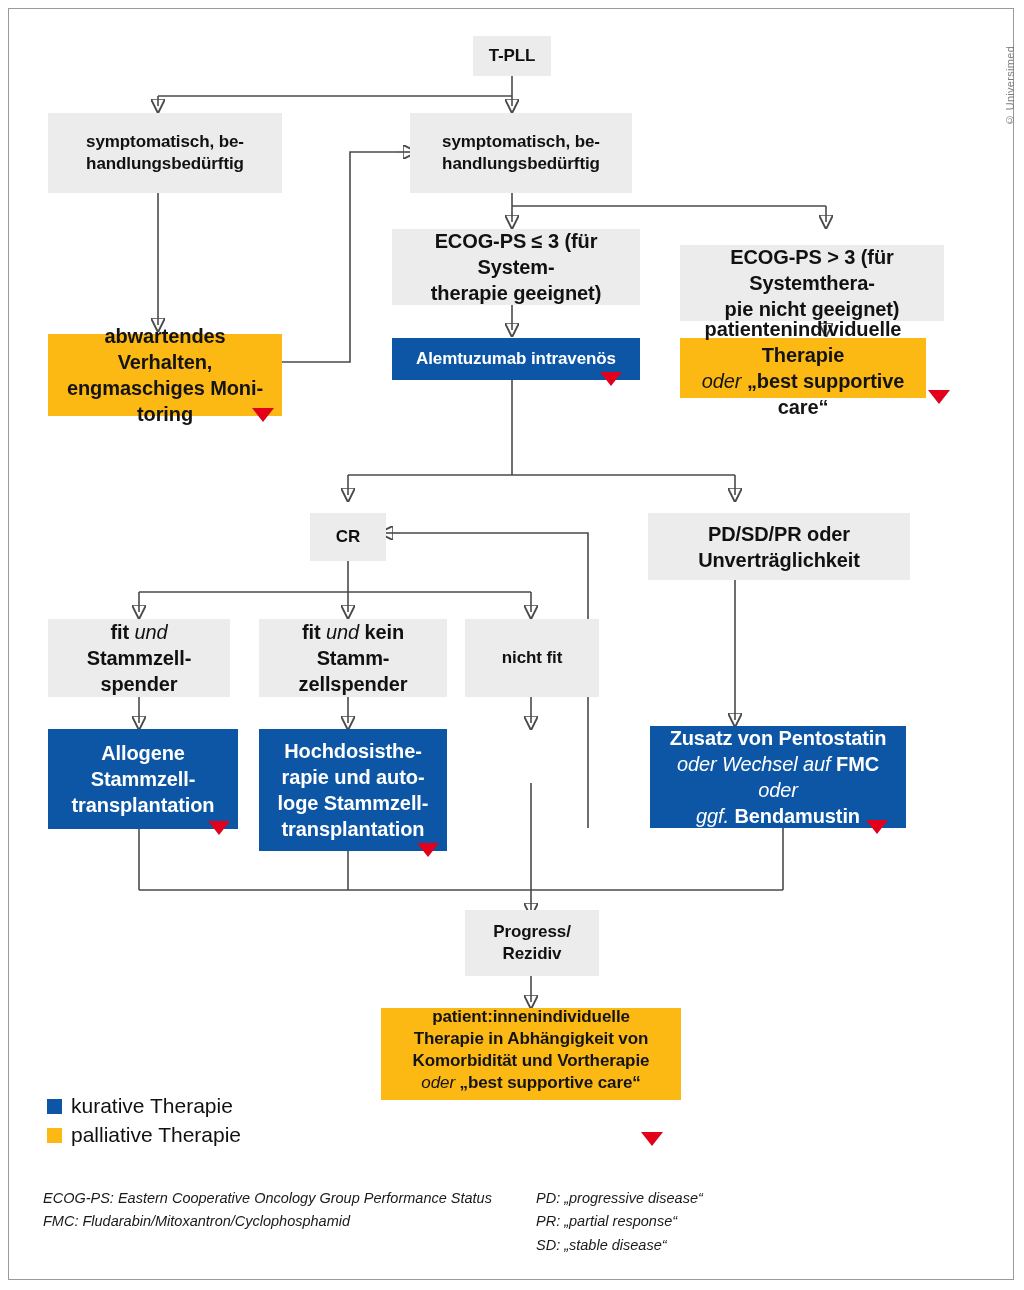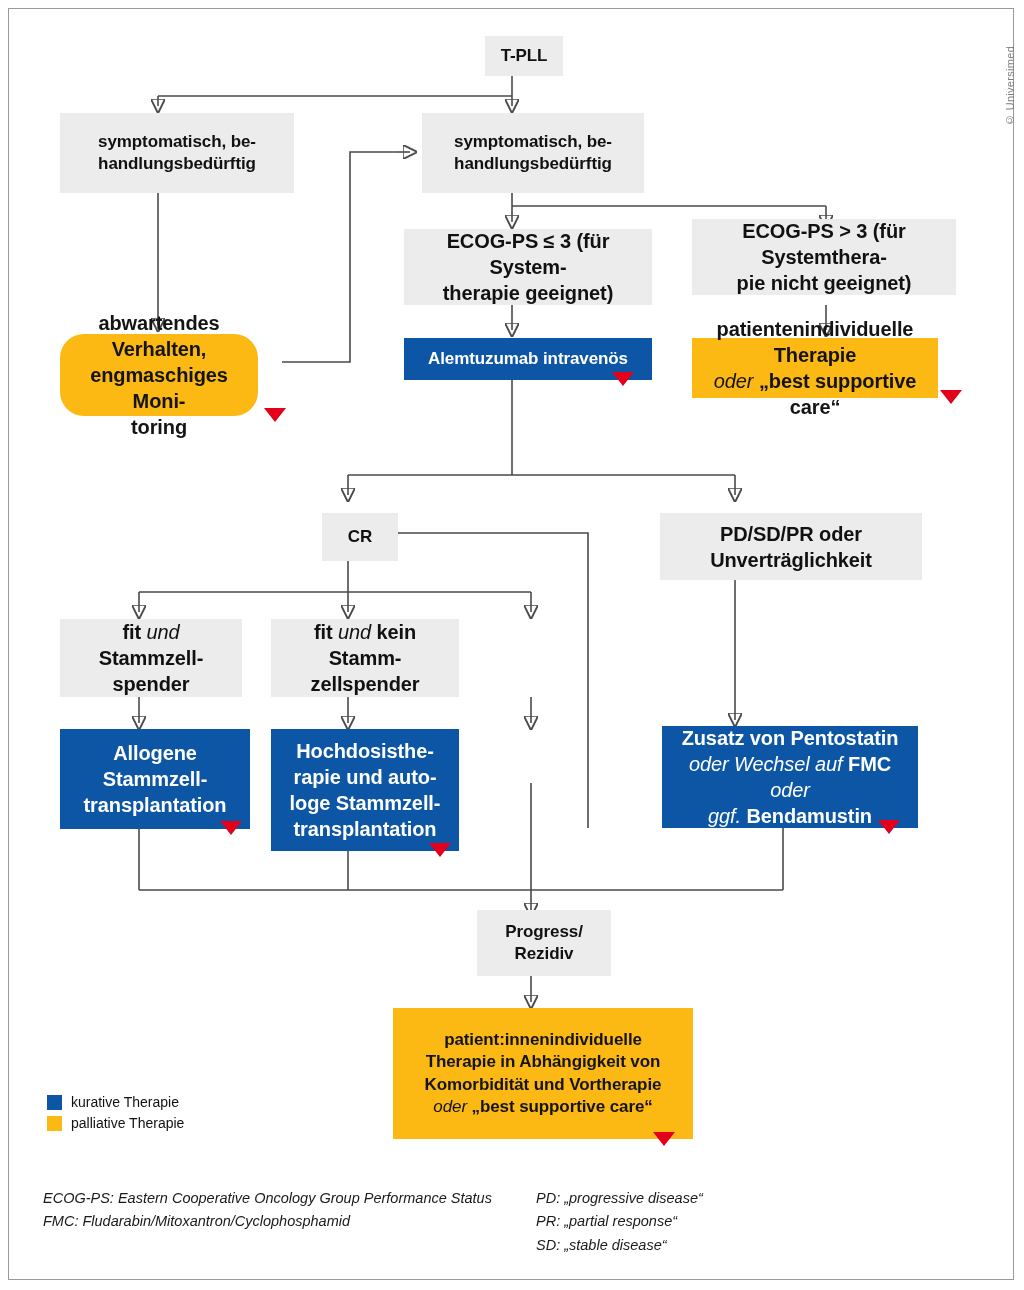--- a/index.html
+++ b/index.html
@@ -47,21 +47,20 @@
     position:absolute;
     box-sizing:border-box;
     display:flex;
     align-items:center;
     justify-content:center;
     text-align:center;
     font-weight:bold;
     line-height:1.30;
     padding:6px 8px;
     letter-spacing:-0.1px;
-    margin-left:12px;
   }
   .node .txt{width:100%;}
   .grey{background:#ececec;color:#111111;}
   .blue{background:#0d56a6;color:#ffffff;}
   .orange{background:#fcb813;color:#141414;}
   .f16{font-size:20px;}
   .f17{font-size:17px;}
   i.itn{font-style:italic;font-weight:normal;}
 
   
@@ -70,21 +69,21 @@
     width:0;height:0;
     border-left:11px solid transparent;
     border-right:11px solid transparent;
     border-top:14px solid #e2001a;
   }
 
   
   .legend{position:absolute;left:47px;top:1094px;}
   .legend-row{display:flex;align-items:center;margin-bottom:5px;}
   .legend-swatch{width:15px;height:15px;margin-right:9px;flex:none;}
-  .legend-label{font-size:14px;color:#111;}
+  .legend-label{font-size:21px;color:#111;}
 
   
   .foot{
     position:absolute;
     font-style:italic;
     font-size:14.5px;
     color:#1a1a1a;
     line-height:1.62;
     white-space:nowrap;
   }
@@ -168,26 +167,26 @@
   <div class="node grey f17" style="left:410px;top:113px;width:222px;height:80px;">
     <span class="txt" style="white-space:pre-line;">symptomatisch, be-
 handlungsbedürftig</span>
   </div>
 
   <div class="node grey f16" style="left:392px;top:229px;width:248px;height:76px;">
     <span class="txt" style="white-space:pre-line;">ECOG-PS ≤ 3 (für System-
 therapie geeignet)</span>
   </div>
 
-  <div class="node grey f16" style="left:680px;top:219px;width:264px;height:76px;">
+  <div class="node grey f16" style="left:680px;top:245px;width:264px;height:76px;">
     <span class="txt" style="white-space:pre-line;">ECOG-PS &gt; 3 (für Systemthera-
 pie nicht geeignet)</span>
   </div>
 
-  <div class="node orange f16" style="left:48px;top:334px;width:198px;height:82px;border-radius:24px;">
+  <div class="node orange f16" style="left:48px;top:334px;width:234px;height:82px;">
     <span class="txt" style="white-space:pre-line;">abwartendes Verhalten,
 engmaschiges Moni-
 toring</span>
     <span class="marker" style="left:204px;top:74px;"></span>
   </div>
 
   <div class="node blue f17" style="left:392px;top:338px;width:248px;height:42px;">
     <span class="txt">Alemtuzumab intravenös</span>
     <span class="marker" style="left:208px;top:34px;"></span>
   </div>
@@ -212,20 +211,23 @@
   <div class="node grey f16" style="left:48px;top:619px;width:182px;height:78px;">
     <span class="txt"><span>fit </span><i class="itn">und</i><span style="white-space:pre-line;"> Stammzell-
 spender</span></span>
   </div>
 
   <div class="node grey f16" style="left:259px;top:619px;width:188px;height:78px;">
     <span class="txt"><span>fit </span><i class="itn">und</i><span style="white-space:pre-line;"> kein Stamm-
 zellspender</span></span>
   </div>
 
+  <div class="node grey f17" style="left:465px;top:619px;width:134px;height:78px;">
+    <span class="txt">nicht fit</span>
+  </div>
 
   <div class="node blue f16" style="left:48px;top:729px;width:190px;height:100px;">
     <span class="txt" style="white-space:pre-line;">Allogene
 Stammzell-
 transplantation</span>
     <span class="marker" style="left:160px;top:92px;"></span>
   </div>
 
   <div class="node blue f16" style="left:259px;top:729px;width:188px;height:122px;">
     <span class="txt" style="white-space:pre-line;">Hochdosisthe-
@@ -243,21 +245,21 @@
 
   <div class="node blue f16" style="left:650px;top:726px;width:256px;height:102px;">
     <span class="txt">
       <span>Zusatz von Pentostatin</span><br>
       <i class="itn">oder Wechsel auf </i><span>FMC</span><i class="itn"> oder</i><br>
       <i class="itn">ggf. </i><span>Bendamustin</span>
     </span>
     <span class="marker" style="left:216px;top:94px;"></span>
   </div>
 
-  <div class="node orange f17" style="left:381px;top:1008px;width:300px;height:131px;">
+  <div class="node orange f17" style="left:381px;top:1008px;width:300px;height:92px;align-items:flex-end;">
     <span class="txt">
       <span>patient:innenindividuelle</span><br>
       <span>Therapie in Abhängigkeit von</span><br>
       <span>Komorbidität und Vortherapie</span><br>
       <i class="itn">oder</i><span> „best supportive care“</span>
     </span>
     <span class="marker" style="left:260px;top:124px;"></span>
   </div>
 
   <div class="legend">

